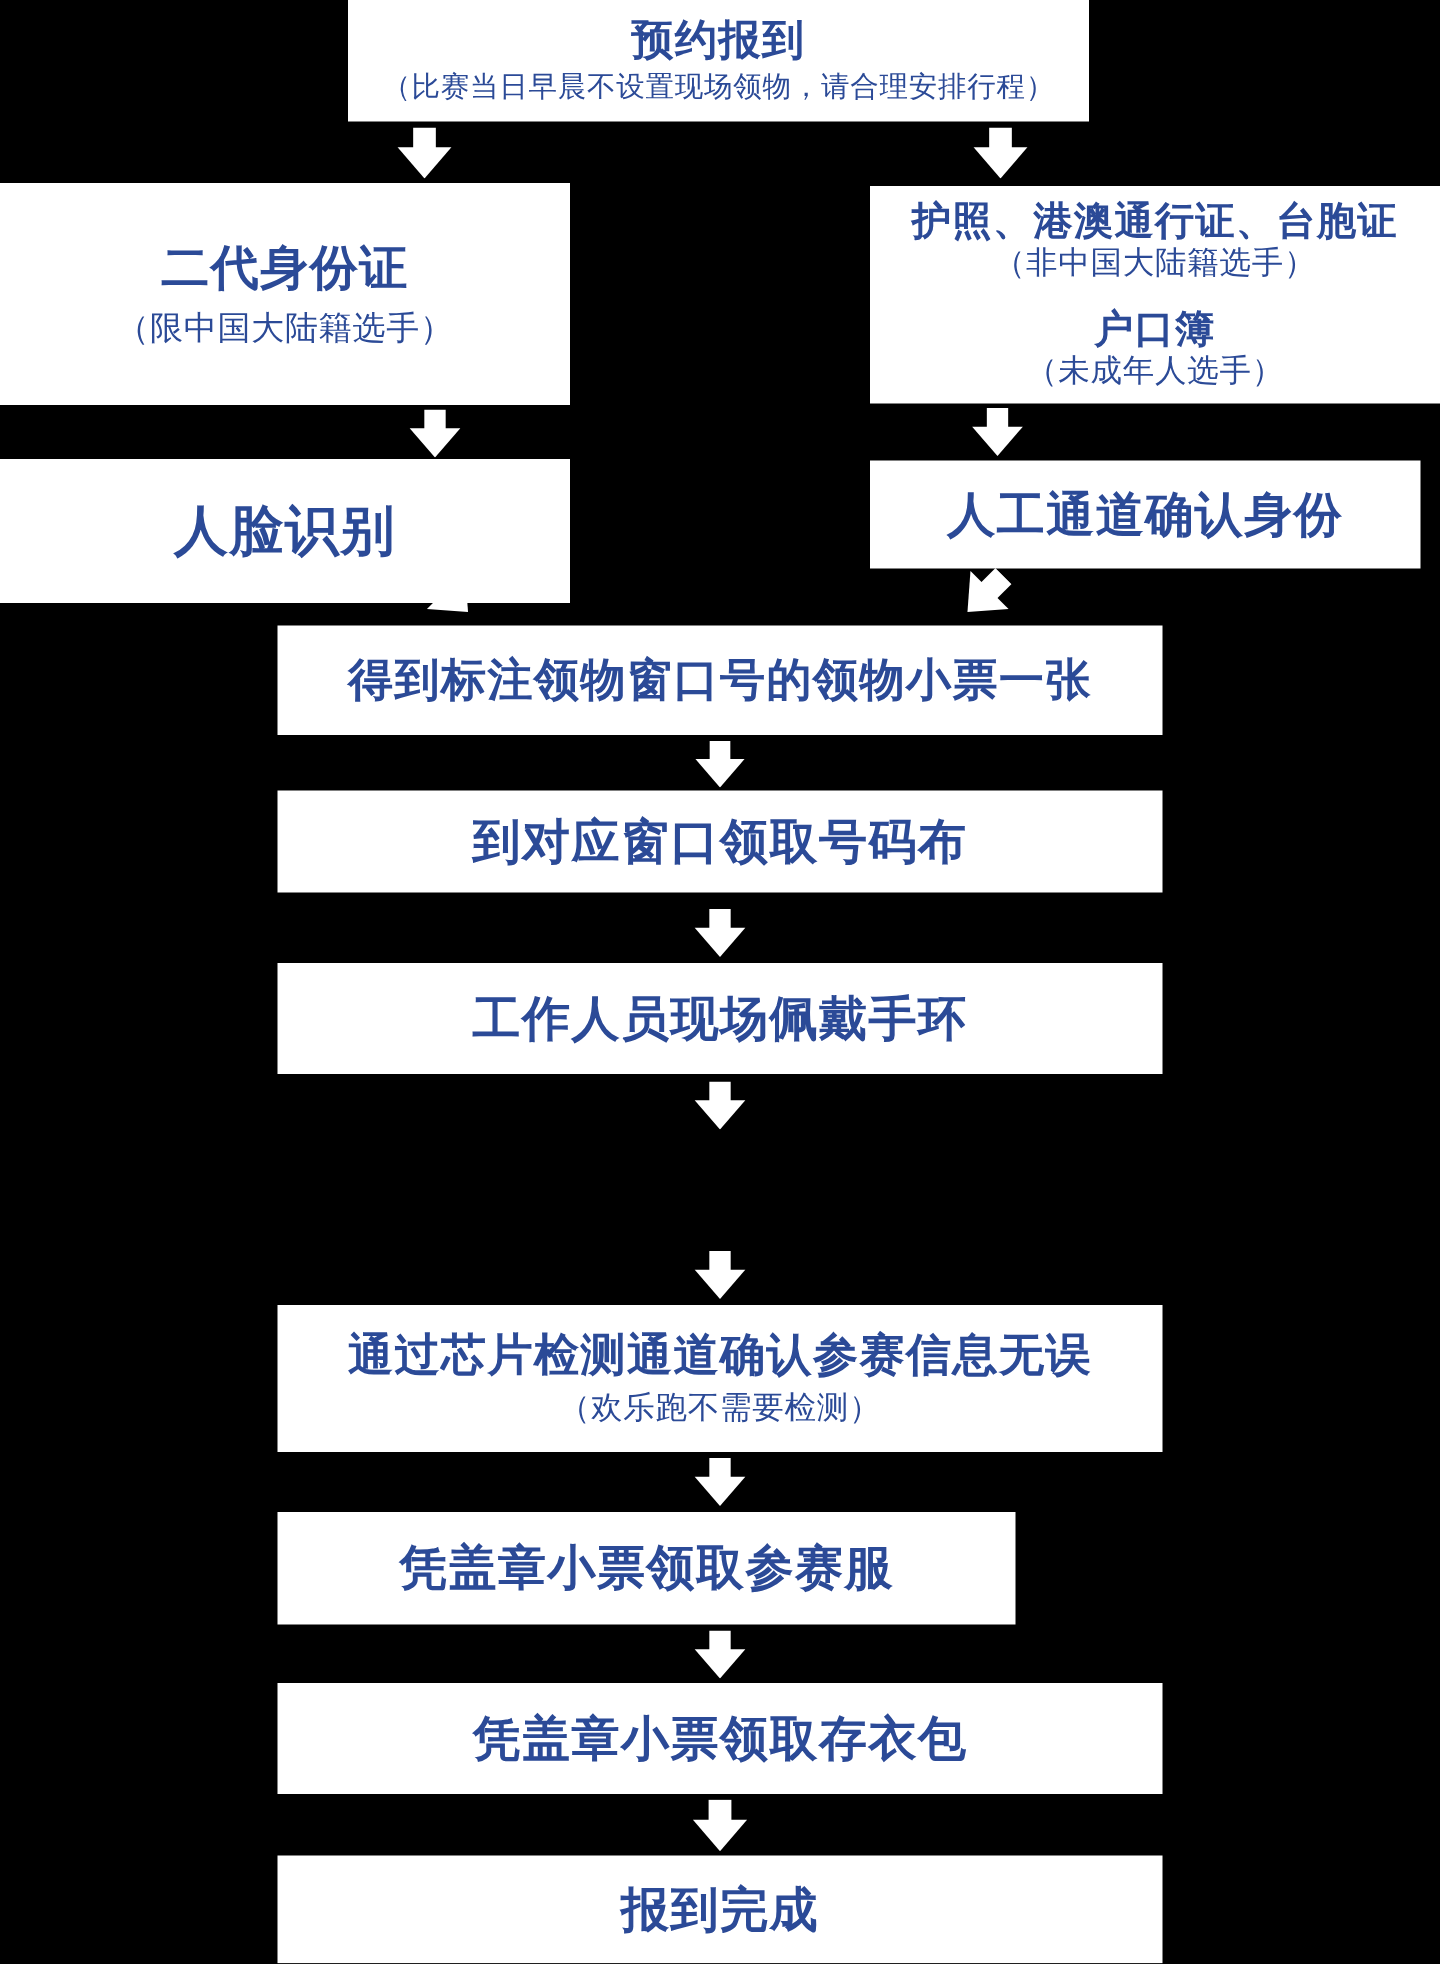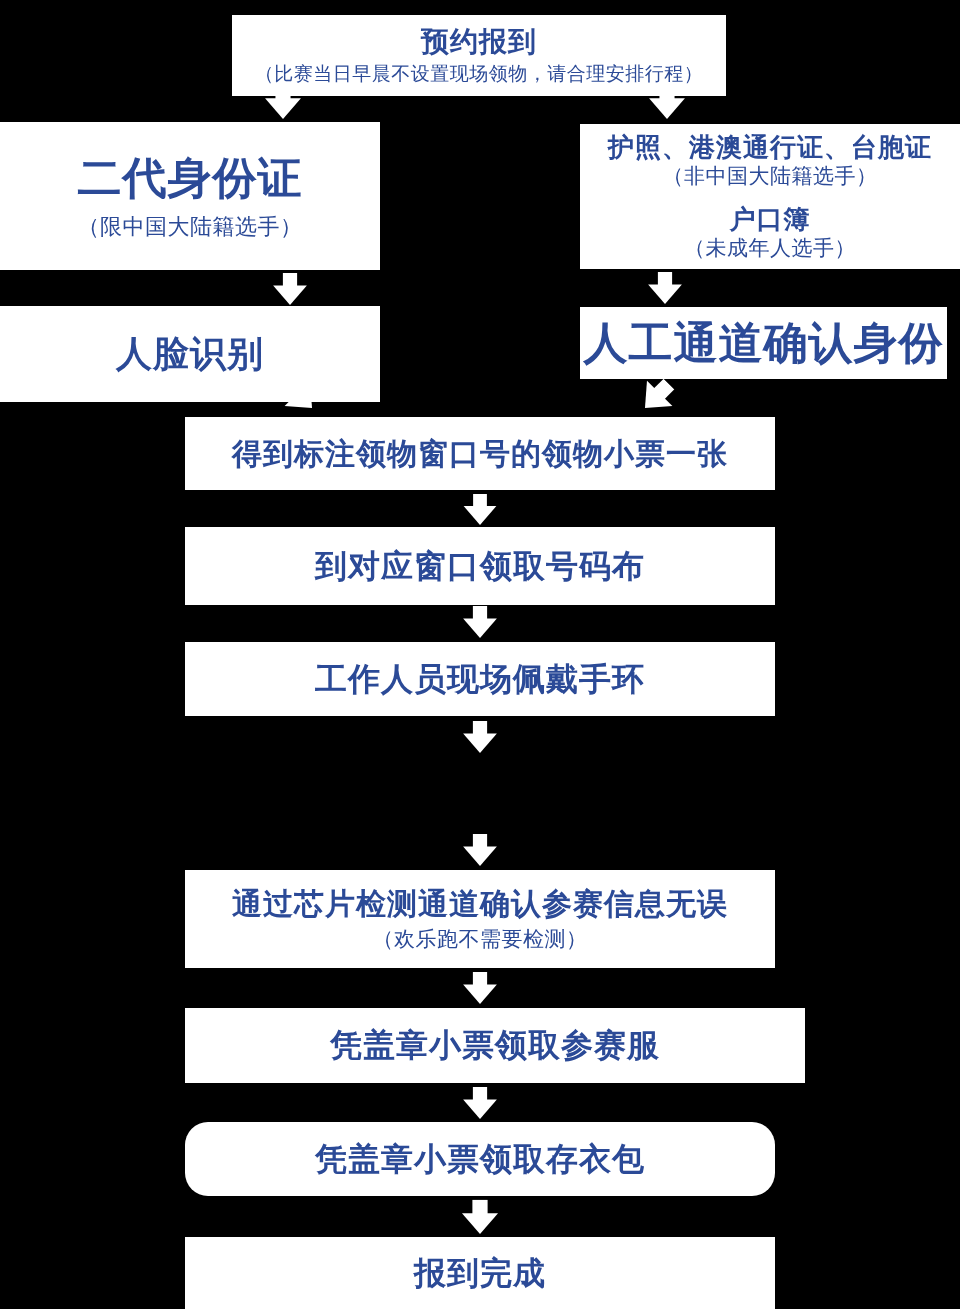--- a/index.html
+++ b/index.html
@@ -34,38 +34,38 @@
   .n {
     font-weight: 400;
     color: var(--txt, #2b4a97);
     line-height: 1.25;
     letter-spacing: 0.5px;
     white-space: nowrap;
   }
   .fs28 { font-size: 28px; }
   .fs30 { font-size: 30px; }
   .fs32 { font-size: 32px; }
-  .fs34 { font-size: 44px; }
+  .fs34 { font-size: 32px; }
   .fs36 { font-size: 36px; }
   .fs26 { font-size: 26px; }
   .fs19 { font-size: 19px; }
   .fs21 { font-size: 21px; }
   .fs22 { font-size: 22px; }
   .gap4 { gap: 4px; }
   .gap8 { gap: 8px; }
   .mt14 { margin-top: 14px; }
   .arrow { position: absolute; }
   .arrow rect, .arrow polygon { fill: var(--arrow, #ffffff); }
 </style>
 </head>
 <body>
 
 <div class="canvas">
 
-  <div class="box gap4" style="left:232px; top:15px; width:494px; height:81px;">
+  <div class="box gap4" style="left:232px; top:0; width:494px; height:81px;">
     <div class="t fs28">预约报到</div>
     <div class="n fs19">（比赛当日早晨不设置现场领物，请合理安排行程）</div>
   </div>
 
   <svg class="arrow" style="left:264px; top:85px;" width="38" height="34" viewBox="0 0 40 36">
     <rect x="12" y="0" width="16" height="16"></rect>
       <polygon points="1,14 39,14 20,36"></polygon>
   </svg>
   <svg class="arrow" style="left:648px; top:85px;" width="38" height="34" viewBox="0 0 40 36">
     <rect x="12" y="0" width="16" height="16"></rect>
@@ -112,21 +112,21 @@
 
   <div class="box" style="left:185px; top:417px; width:590px; height:73px;">
     <div class="t fs30">得到标注领物窗口号的领物小票一张</div>
   </div>
 
   <svg class="arrow" style="left:461px; top:494px;" width="38" height="31" viewBox="0 0 40 36">
     <rect x="12" y="0" width="16" height="16"></rect>
       <polygon points="1,14 39,14 20,36"></polygon>
   </svg>
 
-  <div class="box" style="left:185px; top:527px; width:590px; height:78px;">
+  <div class="box" style="left:185px; top:527px; width:590px; height:68px;">
     <div class="t fs32">到对应窗口领取号码布</div>
   </div>
 
   <svg class="arrow" style="left:461px; top:606px;" width="38" height="32" viewBox="0 0 40 36">
     <rect x="12" y="0" width="16" height="16"></rect>
       <polygon points="1,14 39,14 20,36"></polygon>
   </svg>
 
   <div class="box" style="left:185px; top:642px; width:590px; height:74px;">
     <div class="t fs32">工作人员现场佩戴手环</div>
@@ -146,30 +146,30 @@
   <div class="box gap4" style="left:185px; top:870px; width:590px; height:98px;">
     <div class="t fs30">通过芯片检测通道确认参赛信息无误</div>
     <div class="n fs21">（欢乐跑不需要检测）</div>
   </div>
 
   <svg class="arrow" style="left:461px; top:972px;" width="38" height="32" viewBox="0 0 40 36">
     <rect x="12" y="0" width="16" height="16"></rect>
       <polygon points="1,14 39,14 20,36"></polygon>
   </svg>
 
-  <div class="box" style="left:185px; top:1008px; width:620px; height:75px;">
+  <div class="box" style="left:185px; top:1008px; width:492px; height:75px;">
     <div class="t fs32">凭盖章小票领取参赛服</div>
   </div>
 
   <svg class="arrow" style="left:461px; top:1087px;" width="38" height="32" viewBox="0 0 40 36">
     <rect x="12" y="0" width="16" height="16"></rect>
       <polygon points="1,14 39,14 20,36"></polygon>
   </svg>
 
-  <div class="box" style="left:185px; top:1122px; width:590px; height:74px;border-radius:23px;">
+  <div class="box" style="left:185px; top:1122px; width:590px; height:74px;">
     <div class="t fs32">凭盖章小票领取存衣包</div>
   </div>
 
   <svg class="arrow" style="left:461px; top:1199px;" width="38" height="36" viewBox="0 0 40 36">
     <rect x="12" y="0" width="16" height="16"></rect>
       <polygon points="1,14 39,14 20,36"></polygon>
   </svg>
 
   <div class="box" style="left:185px; top:1237px; width:590px; height:72px;">
     <div class="t fs32">报到完成</div>

